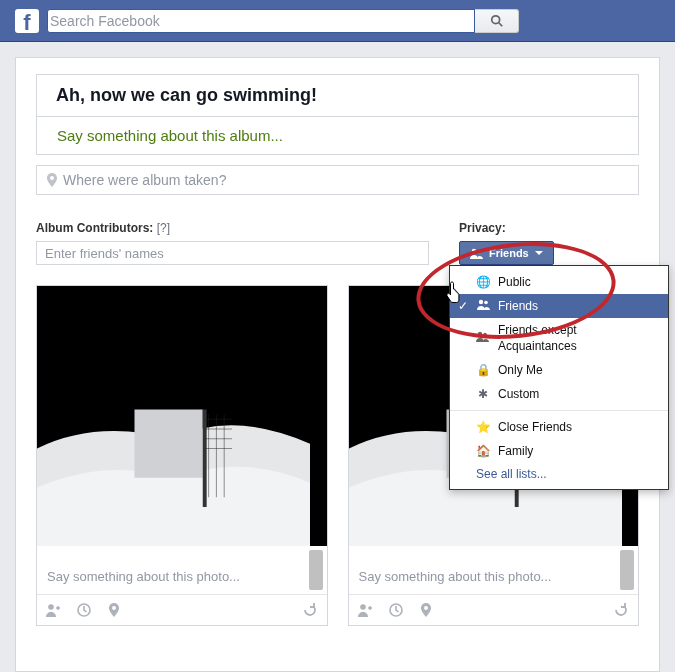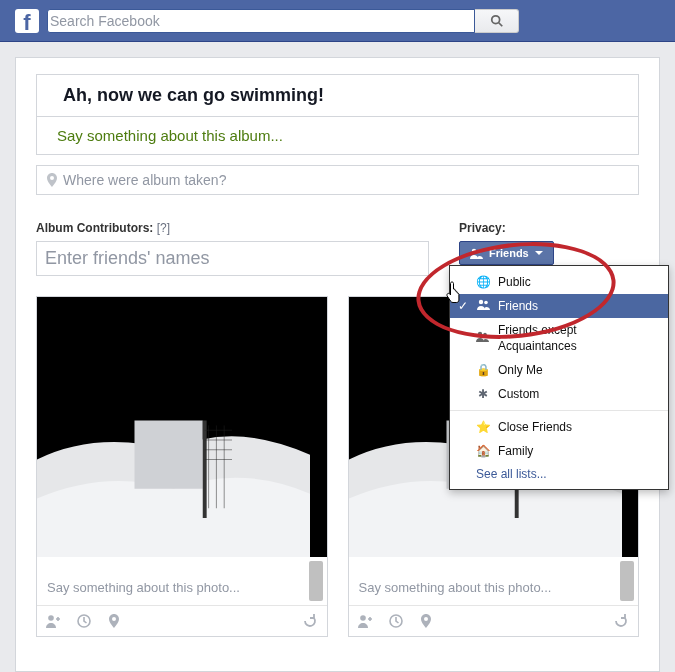--- a/index.html
+++ b/index.html
@@ -7,31 +7,31 @@
   
   .topbar { background: #4c66a4; height: 42px; display: flex; align-items: center; padding: 0 15px; border-bottom: 1px solid #2d4486; }
   .fb-logo { width: 24px; height: 24px; background: #fff; border-radius: 3px; display: flex; align-items: flex-end; justify-content: center; padding-bottom: 0; margin-right: 8px; }
   .fb-logo span { color: #4c66a4; font-weight: bold; font-size: 22px; line-height: 0.9; font-family: 'Klavika', Arial, sans-serif; }
   .search-wrap { position: relative; }
   .search-input { width: 428px; height: 24px; border: 1px solid #3b5998; background: #fff; padding: 2px 2px; font-size: 14px; color: #333; border-top-left-radius: 3px; border-bottom-left-radius: 3px; outline: none; }
   .search-btn { width: 44px; height: 24px; background: linear-gradient(#f6f7f9,#e9eaed); border: 1px solid #ccc; border-left: none; border-top-right-radius: 3px; border-bottom-right-radius: 3px; cursor: pointer; display: flex; align-items: center; justify-content: center; }
   
   .page { background: #fff; margin: 15px; border: 1px solid #d3d6db; padding: 16px 20px; position: relative; height: 615px; }
 
-  .album-title { width: 100%; border: 1px solid #d3d6db; padding: 10px 26px; font-size: 18px; font-weight: bold; color: #141823; }
+  .album-title { width: 100%; border: 1px solid #d3d6db; padding: 10px 19px; font-size: 18px; font-weight: bold; color: #141823; }
   .album-desc { width: 100%; border: 1px solid #d3d6db; border-top: none; padding: 10px 20px; font-size: 15px; color: #4d7c0f; }
   .album-loc { width: 100%; border: 1px solid #d3d6db; margin-top: 10px; padding: 6px 10px; font-size: 14px; color: #9197a3; display: flex; align-items: center; gap: 6px; }
   
   .row2 { display: flex; gap: 30px; margin-top: 26px; }
   .col { display: flex; flex-direction: column; }
   .col-left { flex: 1; }
   .col-right { width: 180px; position: relative; }
   .label { font-size: 12px; font-weight: bold; color: #333; margin-bottom: 6px; }
   .help { font-weight: normal; color: #6a7180; }
-  .contributors-input { width: 100%; border: 1px solid #d3d6db; padding: 6px 8px; font-size: 18px; color: #7f1d1d; height: 35px; }
+  .contributors-input { width: 100%; border: 1px solid #d3d6db; padding: 6px 8px; font-size: 13px; color: #7f1d1d; height: 24px; }
   
   .privacy-btn { background: #5b74a8; border: 1px solid #2d4486; color: #fff; font-weight: bold; font-size: 11px; padding: 4px 10px; border-radius: 2px; display: inline-flex; align-items: center; gap: 6px; cursor: pointer; height: 24px; }
   .privacy-btn .caret { width: 0; height: 0; border-left: 4px solid transparent; border-right: 4px solid transparent; border-top: 4px solid #fff; }
   
   .dropdown { position: absolute; top: 44px; left: -10px; width: 220px; background: #fff; border: 1px solid #333; box-shadow: 0 3px 8px rgba(0,0,0,0.25); z-index: 50; padding: 4px 0; }
   .dropdown-item { padding: 4px 10px 4px 26px; font-size: 12px; color: #111; display: flex; align-items: center; gap: 8px; cursor: pointer; position: relative; line-height: 16px; }
   .dropdown-item.selected { background: #4b67a1; color: #fff; }
   .dropdown-item.selected .check { position: absolute; left: 8px; color: #fff; font-size: 12px; }
   .dropdown-item .item-icon { width: 14px; text-align: center; color: #5f6672; }
   .dropdown-item.selected .item-icon { color: #fff; }

